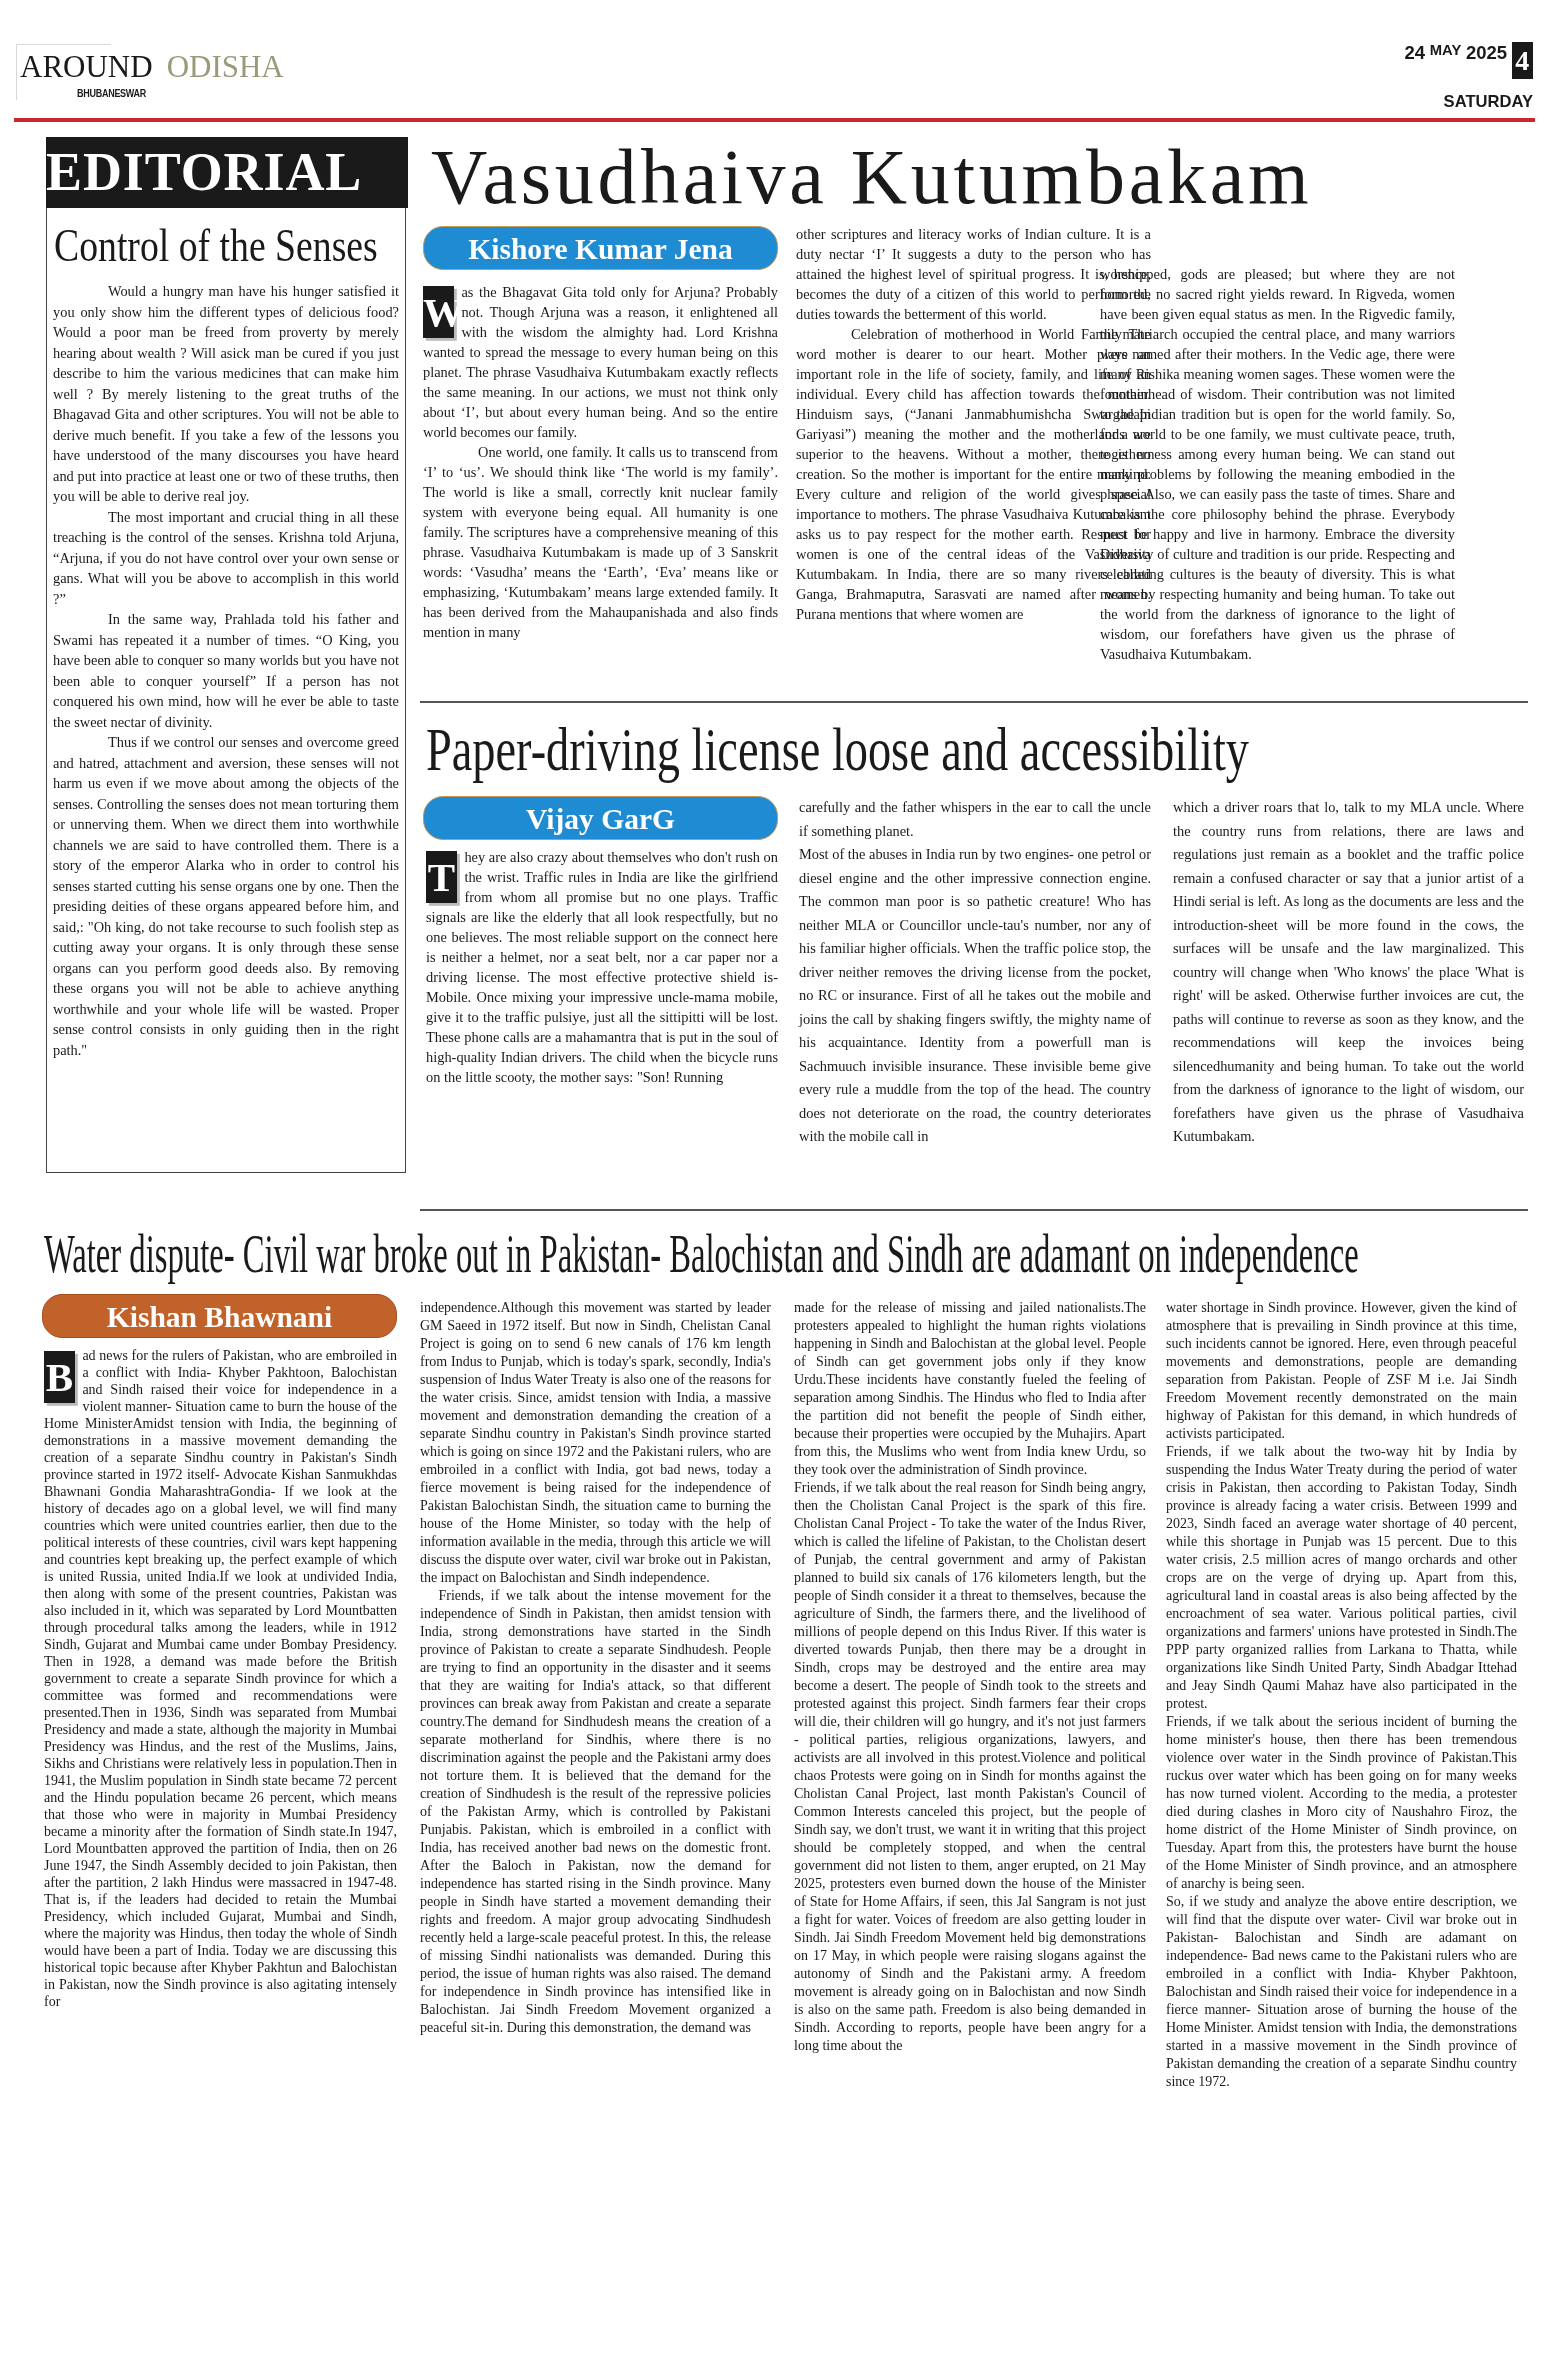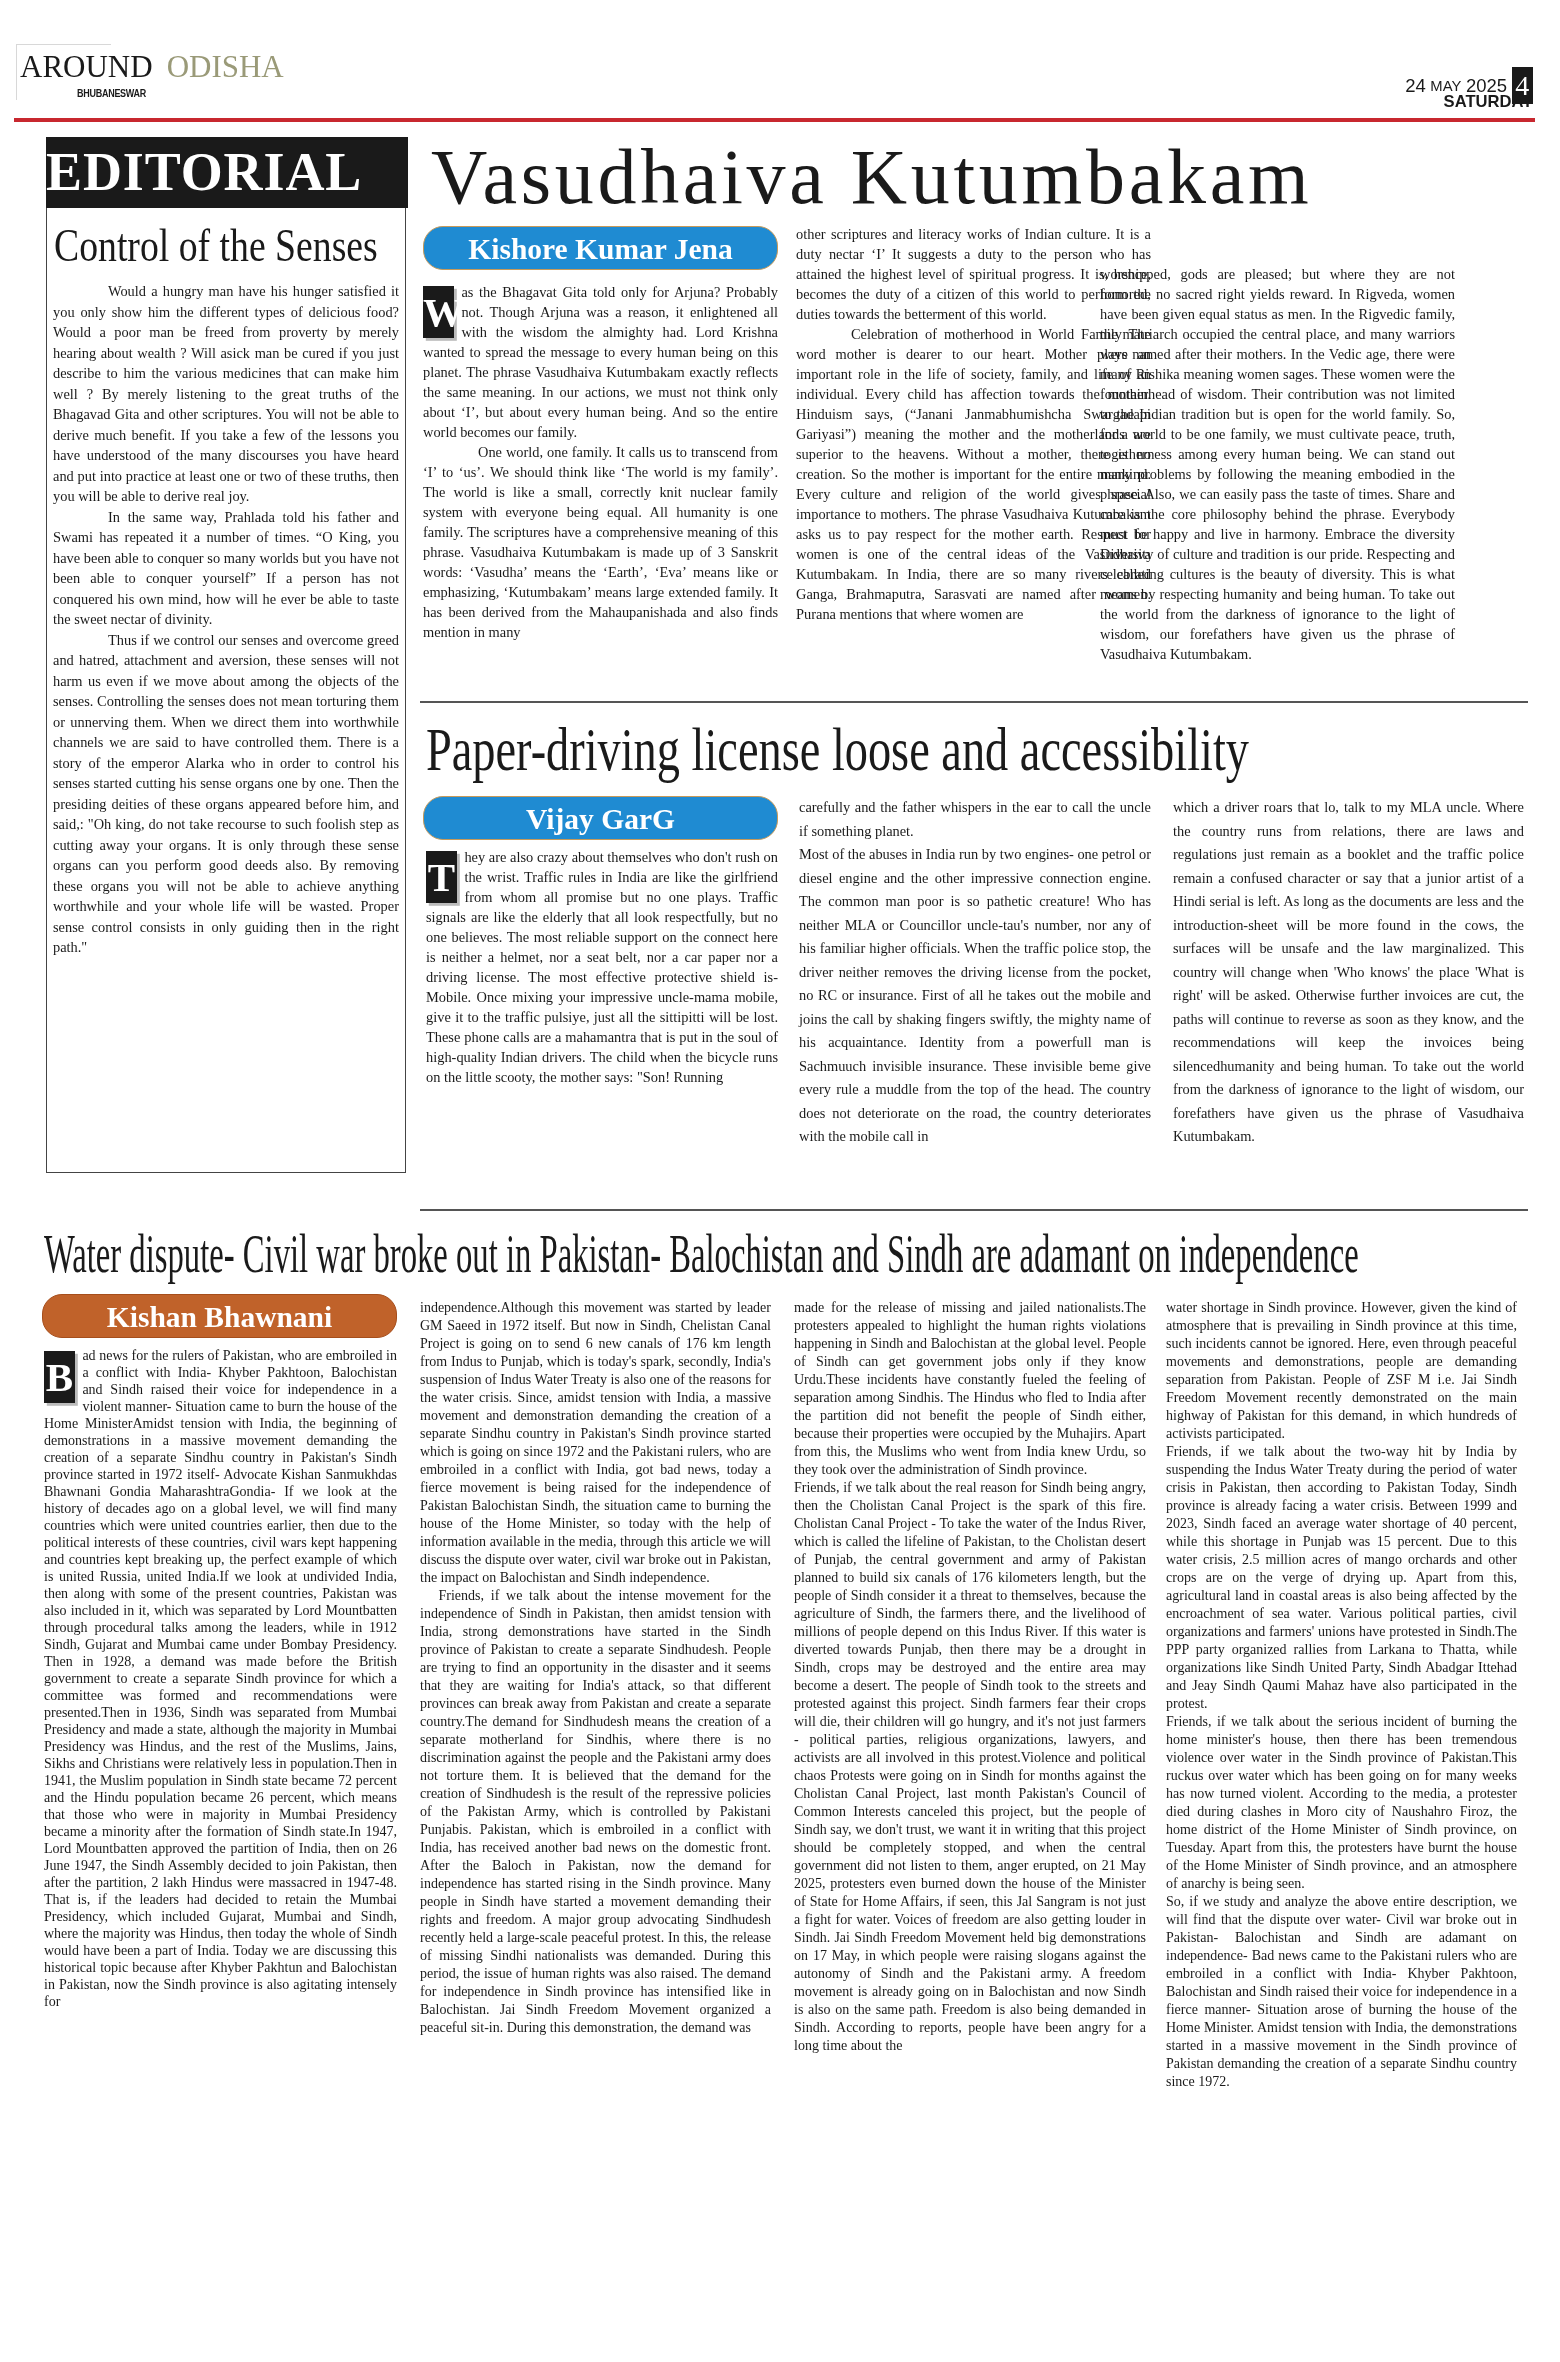--- a/index.html
+++ b/index.html
@@ -2,21 +2,21 @@
 <html style="font-size:14.8px"><head>
 <meta charset="utf-8">
 <style>
   html, body { margin: 0; padding: 0; background: #ffffff; }
   body { width: 1561px; height: 2363px; position: relative; overflow: hidden; color: #1a1a1a; }
   .logo-box { position: absolute; left: 15.7px; top: 44px; width: 94px; height: 55px; border: 1.8px solid #d8d8d8; border-right: none; border-bottom: none; background: #fff; }
   .logo-main { position: absolute; left: 20px; top: 51px; font-family: "Liberation Serif", serif; font-size: 31px; letter-spacing: 0px; line-height: 1; white-space: nowrap; }
   .logo-around { color: #1a1a1a; }
   .logo-odisha { color: #9a9a78; margin-left: 14px; }
   .logo-city { position: absolute; left: 77px; top: 88px; font-family: "Liberation Sans", sans-serif; font-weight: bold; font-size: 10px; color: #1a1a1a; letter-spacing: -0.3px; transform: scaleX(0.9); transform-origin: left; }
-  .date-line { position: absolute; right: 28px; top: 67px; font-family: "Liberation Sans", sans-serif; font-weight: normal; font-size: 18.5px; color: #1a1a1a; display: flex; align-items: center; }
+  .date-line { position: absolute; right: 28px; top: 42px; font-family: "Liberation Sans", sans-serif; font-weight: bold; font-size: 18.5px; color: #1a1a1a; display: flex; }
   .date-line .month { font-size: 14.8px; margin: 0 4.6px; }
   .page-num { background: #1a1a1a; color: #fff; font-family: "Liberation Serif", serif; font-size: 28px; padding: 0 3.7px; margin-left: 4.6px; line-height: 37px; height: 37px; display: inline-block; }
   .day-line { position: absolute; right: 28px; top: 92px; font-family: "Liberation Sans", sans-serif; font-weight: bold; font-size: 16.6px; color: #1a1a1a; }
   .red-rule { position: absolute; left: 14px; right: 26px; top: 118px; height: 3.7px; background: #c8282f; }
 
   
   .editorial-box { position: absolute; left: 46px; top: 137px; width: 360px; height: 1036px; border: 1.8px solid #444; box-sizing: border-box; }
   .editorial-banner { position: absolute; left: 46px; top: 137px; width: 362px; height: 71px; background: #1a1a1a; color: #fff; font-family: "Liberation Serif", serif; font-weight: bold; font-size: 54px; text-align: left; line-height: 71px; letter-spacing: 0.9px; }
   .ed-title { position: absolute; left: 54px; top: 218px; width: 351px; font-family: "Liberation Serif", serif; font-size: 46px; line-height: 55px; transform: scaleX(0.82); transform-origin: left; white-space: nowrap; }
   .ed-body { position: absolute; left: 53px; top: 281px; width: 346px; font-family: "Liberation Serif", serif; font-size: 14.4px; line-height: 20.5px; text-align: justify; }
@@ -51,20 +51,21 @@
   <span class="page-num">4</span>
 </div>
 <div class="day-line">SATURDAY</div>
 <div class="red-rule"></div>
 
 <div class="editorial-box"></div>
 <div class="editorial-banner">EDITORIAL</div>
 <div class="ed-title">Control of the Senses</div>
 <div class="ed-body">
   <p>Would a hungry man have his hunger satisfied it you only show him the different types of delicious food? Would a poor man be freed from proverty by merely hearing about wealth ? Will asick man be cured if you just describe to him the various medicines that can make him well ? By merely listening to the great truths of the Bhagavad Gita and other scriptures. You will not be able to derive much benefit. If you take a few of the lessons you have understood of the many discourses you have heard and put into practice at least one or two of these truths, then you will be able to derive real joy.</p>
+  <p>The most important and crucial thing in all these treaching is the control of the senses. Krishna told Arjuna, “Arjuna, if you do not have control over your own sense or gans. What will you be above to accomplish in this world ?”</p>
   <p>In the same way, Prahlada told his father and Swami has repeated it a number of times. “O King, you have been able to conquer so many worlds but you have not been able to conquer yourself” If a person has not conquered his own mind, how will he ever be able to taste the sweet nectar of divinity.</p>
   <p>Thus if we control our senses and overcome greed and hatred, attachment and aversion, these senses will not harm us even if we move about among the objects of the senses. Controlling the senses does not mean torturing them or unnerving them. When we direct them into worthwhile channels we are said to have controlled them.            There is a story of the emperor Alarka who in order to control his senses started cutting his sense organs one by one. Then the presiding deities of these organs appeared before him, and said,: "Oh king, do not take recourse to such foolish step as cutting away your organs. It is only through these sense organs can you perform good deeds also. By removing these organs you will not be able to achieve anything worthwhile and your whole life will be wasted. Proper sense control consists in only guiding then in the right path."</p>
 </div>
 
 <div class="hl1">Vasudhaiva Kutumbakam</div>
 <div class="pill blue" style="left:423px; top:226px; width:355px;">Kishore Kumar Jena</div>
 <div class="col" style="left:423px; top:282px; width:355px;">
   <p><span class="dropcap">W</span><span>as the Bhagavat Gita told only for Arjuna? Probably not. Though Arjuna was a reason, it enlightened all with the wisdom the almighty had. Lord Krishna wanted to spread the message to every human being on this planet. The phrase Vasudhaiva Kutumbakam exactly reflects the same meaning. In our actions, we must not think only about ‘I’, but about every human being. And so the entire world becomes our family.</span></p>
   <p class="indent">One world, one family. It calls us to transcend from ‘I’ to ‘us’. We should think like ‘The world is my family’. The world is like a small, correctly knit nuclear family system with everyone being equal. All humanity is one family. The scriptures have a comprehensive meaning of this phrase. Vasudhaiva Kutumbakam is made up of 3 Sanskrit words: ‘Vasudha’ means the ‘Earth’, ‘Eva’ means like or emphasizing, ‘Kutumbakam’ means large extended family. It has been derived from the Mahaupanishada and also finds mention in many</p>
 </div>

